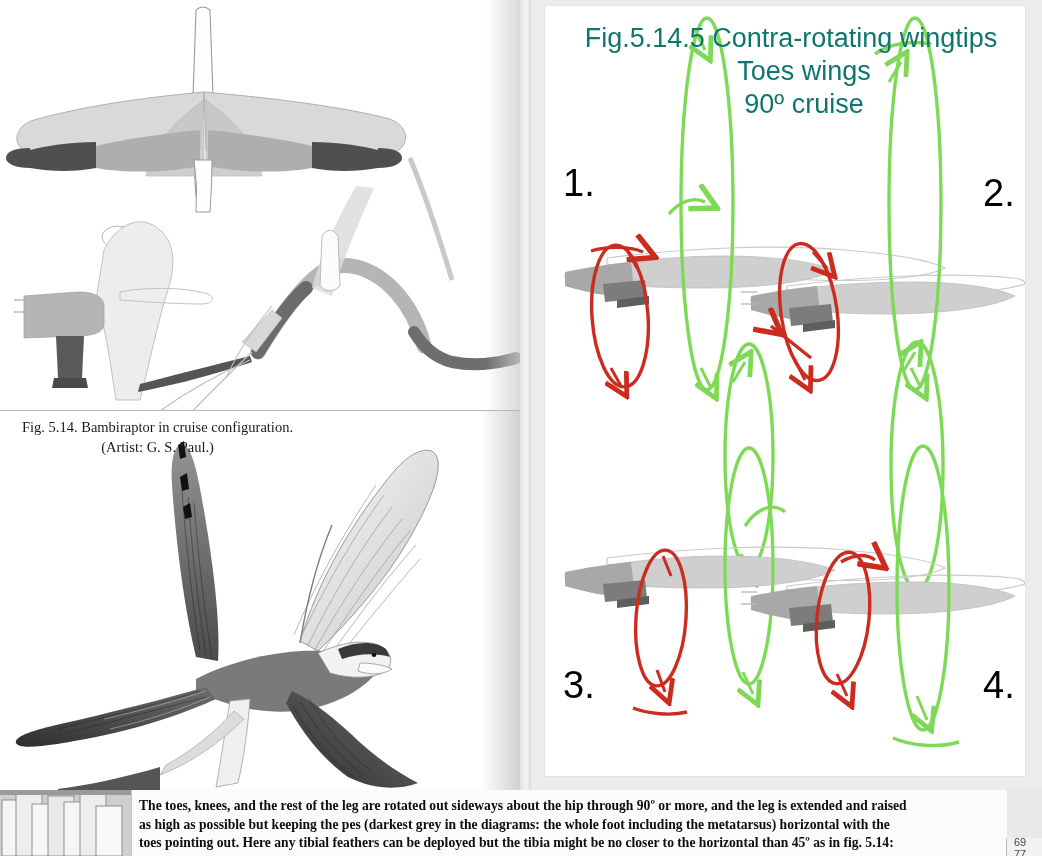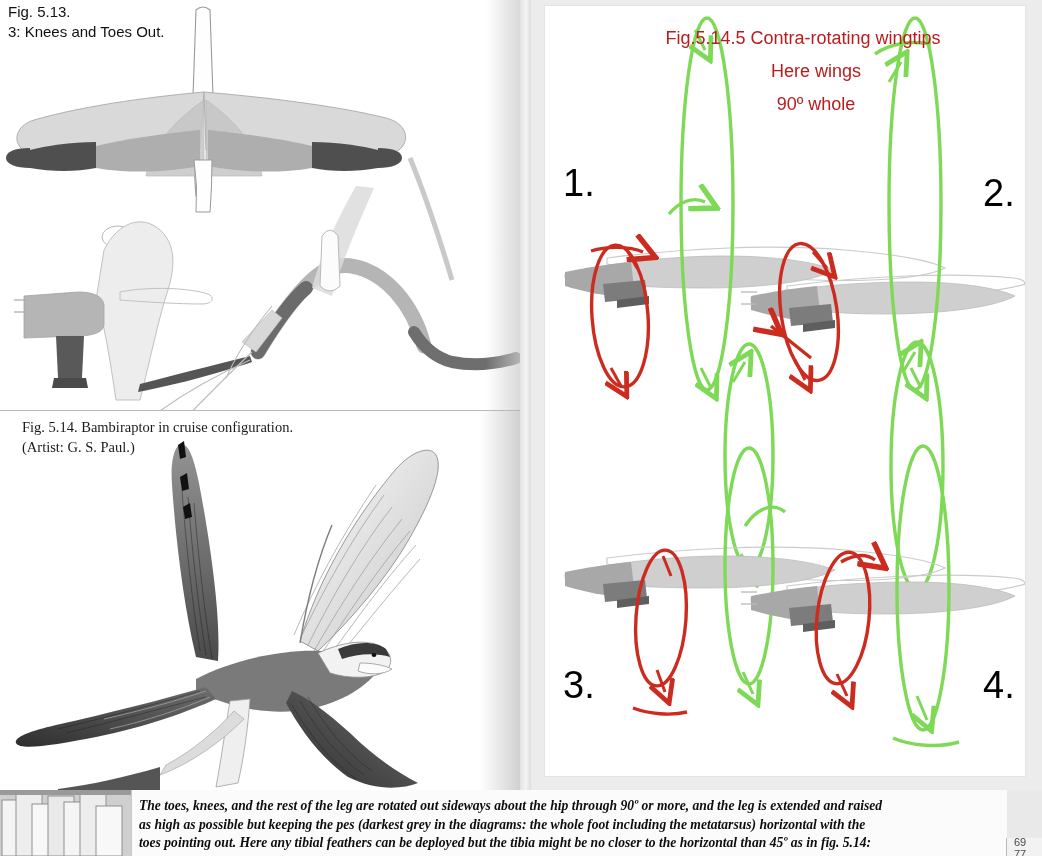--- a/index.html
+++ b/index.html
@@ -44,42 +44,43 @@
   .panel-514::after{
     content:"";position:absolute;right:0;top:0;width:40px;height:100%;
     background:linear-gradient(to right,rgba(255,255,255,0),rgba(200,200,200,.85));
     pointer-events:none;
   }
   .cap-514{
     position:absolute;left:22px;top:6px;
     font-size:14.5px;line-height:20px;color:#1a1a1a;
     font-family:"Liberation Serif",serif;
     white-space:pre-line;
+    text-align:center;
   }
 
   .gutter{
     position:absolute;left:520px;top:0;width:11px;height:790px;
     background:linear-gradient(to right,#e2e2e2,#f4f4f4 55%,#dcdcdc);
   }
 
   
   .right-col{
     position:absolute;left:531px;top:0;width:511px;height:790px;
     background:#ececec;
   }
   .right-card{
     position:absolute;left:14px;top:6px;width:480px;height:770px;
     background:#ffffff;
     box-shadow:0 0 0 1px #e4e4e4;
     overflow:hidden;
   }
   .fig-title{
-    position:absolute;left:16px;top:16px;width:100%;
+    position:absolute;left:4px;top:16px;width:100%;
     text-align:center;
-    font-size:18px;line-height:33px;color:#b91c1c;
+    font-size:27px;line-height:33px;color:#0f766e;
     font-family:"Liberation Sans",sans-serif;
     pointer-events:none;
     z-index:6;
   }
   .fig-title .l1{display:block;white-space:nowrap;padding-left:4px;}
   .fig-title .l2,.fig-title .l3,.fig-title .l4,.fig-title .l5{display:block;}
   .fig-title .l2,.fig-title .l3,.fig-title .l4,.fig-title .l5{padding-left:30px;}
 
   .qnum{
     position:absolute;
@@ -101,21 +102,20 @@
   }
   .thumbs{
     position:absolute;left:0;top:0;width:131px;height:66px;
     overflow:hidden;
     background:linear-gradient(to bottom,#9b9b9b,#d2d2d2 30%,#f0f0f0);
   }
   .body-text{
     position:absolute;left:131px;top:0;width:875px;height:66px;
     background:#fbfbfb;
     border-left:1px solid #c9c9c9;
-    font-style:italic;
   }
   .body-text p{
     margin:0;
     padding:7px 8px 0 7px;
     font-family:"Liberation Serif",serif;
     font-size:13.6px;
     line-height:18.6px;
     color:#0d0d0d;
     font-weight:600;
     white-space:pre-line;
@@ -200,22 +200,20 @@
           <path d="M250 360 C 210 378 176 398 148 420" fill="none" stroke="#bdbdbd" stroke-width="1.2"></path>
           <path d="M252 352 C 220 382 190 414 160 444" fill="none" stroke="#bdbdbd" stroke-width="1.2"></path>
           <path d="M272 306 C 252 330 236 356 226 378" fill="none" stroke="#bdbdbd" stroke-width="1.1"></path>
 
           <path d="M312 288 C 322 250 340 214 356 186 L374 188 C 358 224 342 262 332 296 Z" fill="#dcdcdc" opacity="0.85"></path>
 
           <ellipse cx="330" cy="268" rx="4.6" ry="4.6" fill="#fff" stroke="#808080" stroke-width="1.3"></ellipse>
           <path d="M322 236 Q330 224 338 236 L340 286 Q330 296 320 286 Z" fill="#fcfcfc" stroke="#b9b9b9" stroke-width="1"></path>
         </g>
       </svg>
-      <div class="cap-513">Fig. 5.13.
-3: Knees and Toes Out.</div>
     </div>
 
     <div class="panel-514">
       <svg viewBox="0 0 520 379" width="520" height="379">
         <defs>
           <linearGradient id="plumeA" x1="0" y1="0" x2="1" y2="1">
             <stop offset="0%" stop-color="#fafafa"></stop>
             <stop offset="100%" stop-color="#c6c6c6"></stop>
           </linearGradient>
           <linearGradient id="plumeB" x1="0" y1="0" x2="0" y2="1">
@@ -301,22 +299,22 @@
     </div>
 
     <div class="gutter"></div>
   </div>
 
   <div class="right-col">
     <div class="right-card">
 
       <div class="fig-title">
         <span class="l1">Fig.5.14.5  Contra-rotating wingtips</span>
-        <span class="l2">Here wings</span>
-        <span class="l3">90º whole</span>
+        <span class="l2">Toes wings</span>
+        <span class="l3">90º cruise</span>
       </div>
 
       <div class="qnum q1">1.</div>
       <div class="qnum q2">2.</div>
       <div class="qnum q3">3.</div>
       <div class="qnum q4">4.</div>
 
       <svg class="fig" viewBox="0 0 480 770">
         <defs>
           <marker id="ar-red" markerWidth="9" markerHeight="9" refX="4" refY="4.5" orient="auto">

